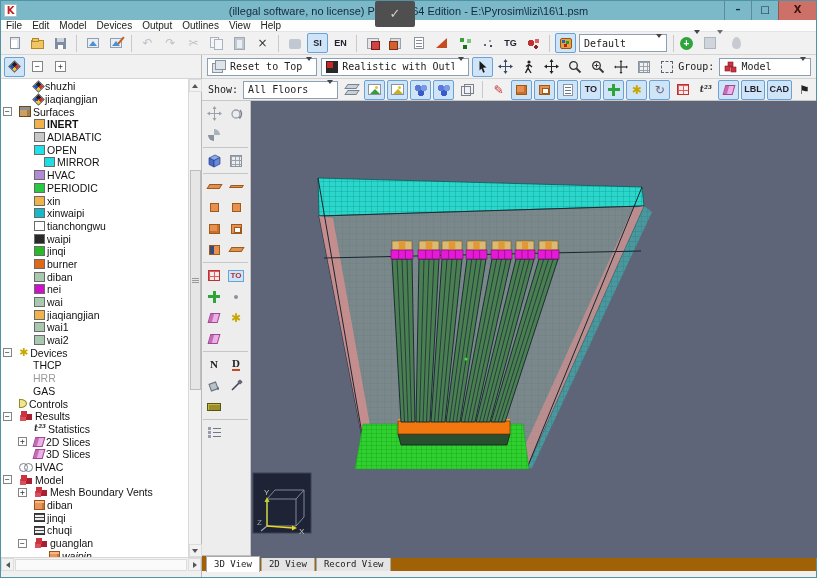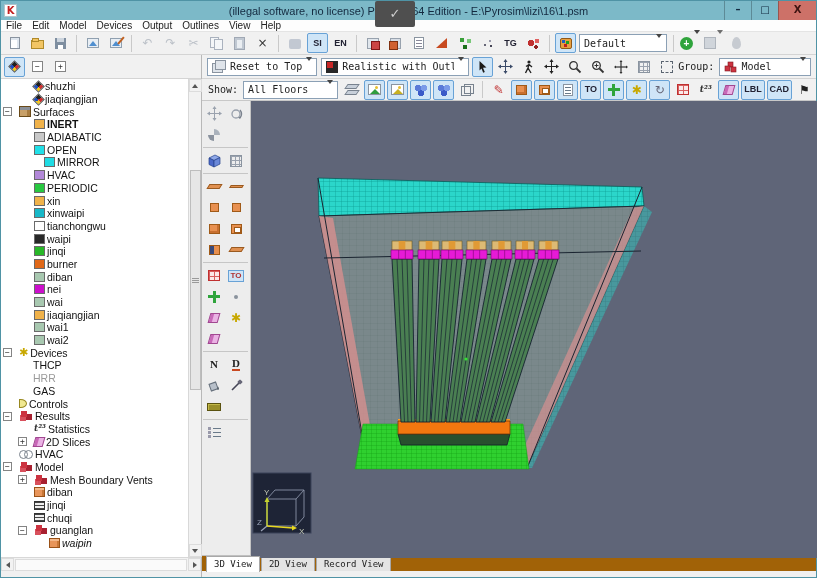--- a/index.html
+++ b/index.html
@@ -529,20 +529,27 @@
               <span class="lbl">Statistics</span>
             </div>
             <div class="trow" style="padding-left: 17px;">
               <span class="exp">+</span>
               <span style="width: 4px; flex: 0 0 auto;"></span>
               <span class="ticon">
                 <span class="i-slice"></span>
               </span>
               <span class="lbl">2D Slices</span>
             </div>
+            <div class="trow" style="padding-left: 17px;">
+              <span class="spc"></span>
+              <span class="ticon">
+                <span class="i-slice"></span>
+              </span>
+              <span class="lbl">3D Slices</span>
+            </div>
             <div class="trow" style="padding-left: 2px;">
               <span class="spc"></span>
               <span class="ticon">
                 <span class="i-hvac"></span>
               </span>
               <span class="lbl">HVAC</span>
             </div>
             <div class="trow" style="padding-left: 2px;">
               <span class="exp">−</span>
               <span style="width: 4px; flex: 0 0 auto;"></span>

